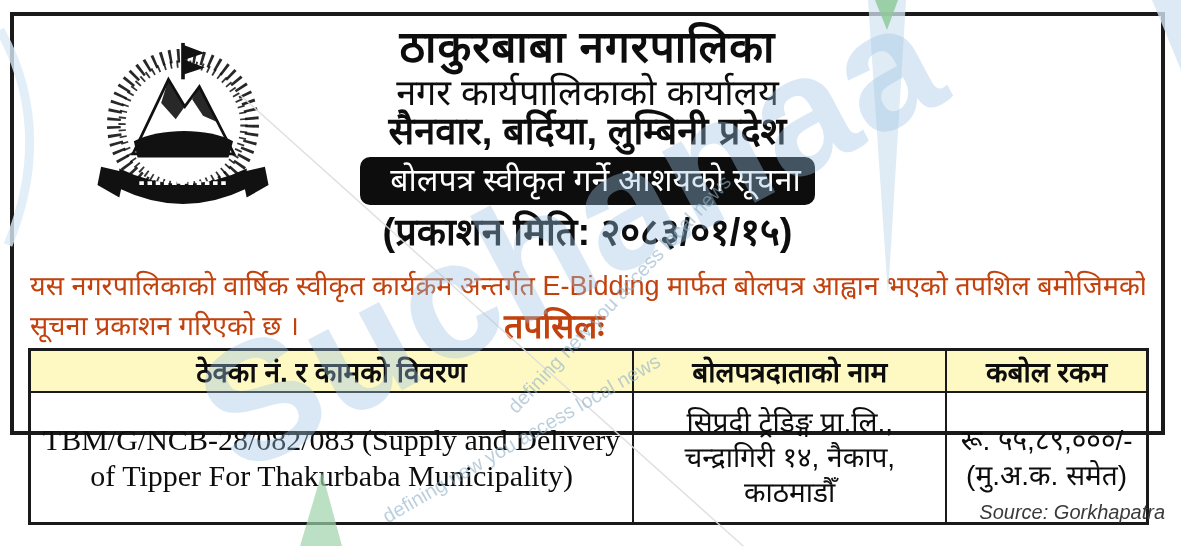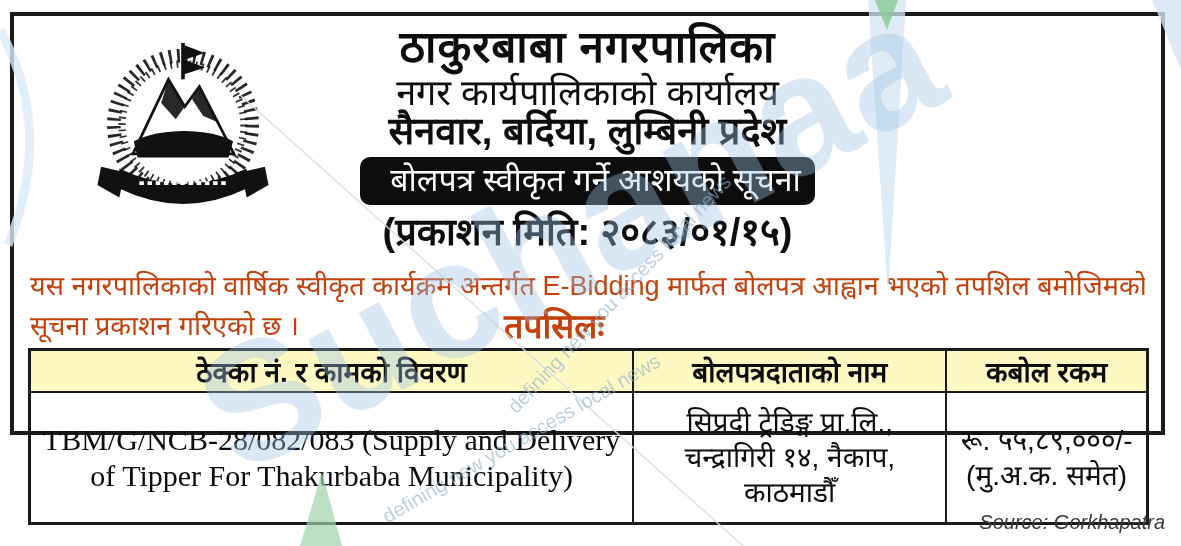--- a/index.html
+++ b/index.html
@@ -75,21 +75,21 @@
     padding: 12px 6px;
     height: 78px;
   }
   .col-contract { width: 54%; }
   .col-bidder   { width: 28%; }
   .col-amount   { width: 18%; }
   .cell-contract { font-family: "Liberation Serif", serif; font-size: 30px; line-height: 36px; }
   .cell-np { font-size: 28px; line-height: 35px; }
   .source-line {
     position: absolute;
-    right: 16px; bottom: 12px;
+    right: 16px; bottom: 22px;
     font-size: 20px;
     font-style: italic;
     color: #3a3a3a;
     z-index: 4;
   }
   
   .wm { position: absolute; pointer-events: none; z-index: 3; }
   .wm-big {
     left: 258px; top: 318px;
     width: 720px;

